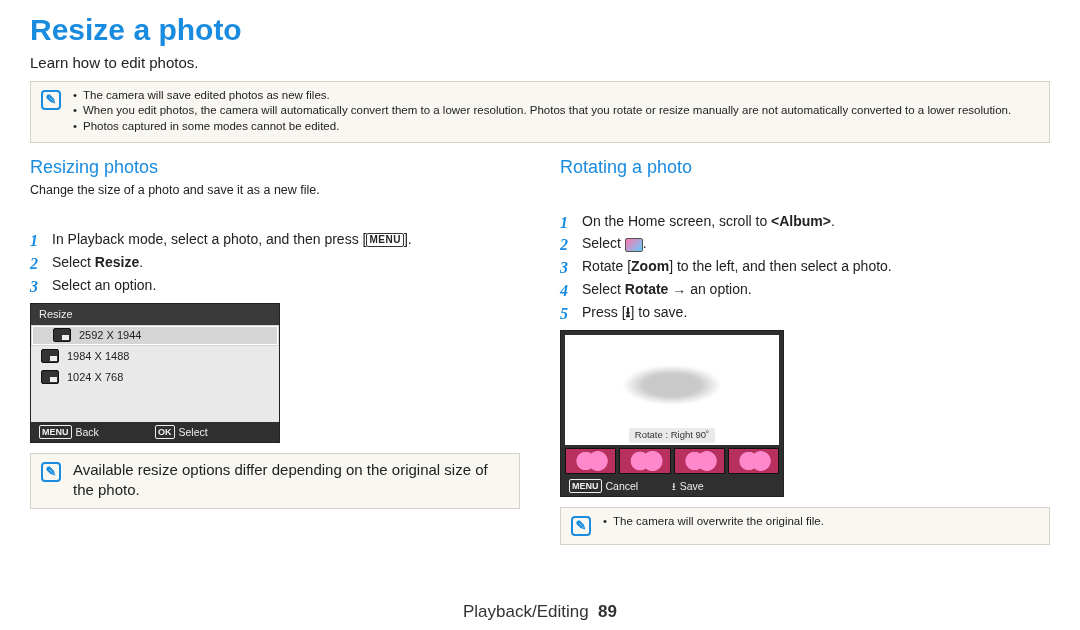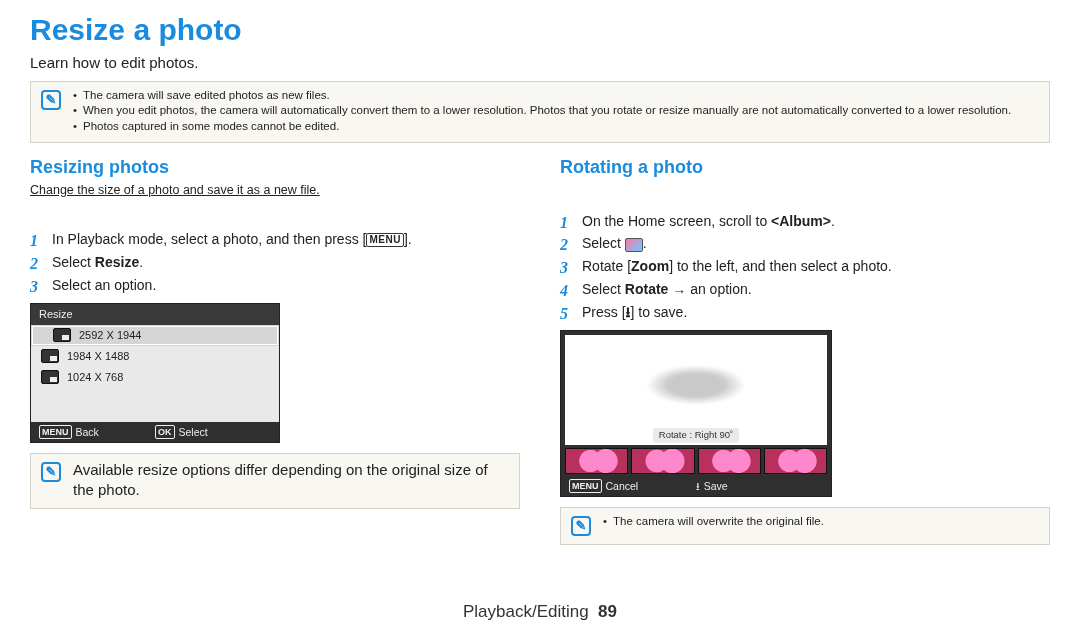--- a/index.html
+++ b/index.html
@@ -44,24 +44,24 @@
   }
   .notebox ul { list-style: none; }
   .notebox li { font-size: 11.5px; position: relative; padding-left: 10px; }
   .notebox li::before { content: "•"; position: absolute; left: 0; }
   .notebox .single { font-size: 15px; }
   .columns { display: flex; gap: 40px; }
   .col { flex: 1; }
   h2.section {
     color: #1a8ce0;
     font-size: 18px;
-    font-weight: 700;
+    font-weight: 400;
     margin-bottom: 2px;
   }
-  .section-sub { font-size: 12.5px; margin-bottom: 6px; text-decoration: underline; }
+  .section-sub { font-size: 12.5px; margin-bottom: 6px; }
   ol.steps { list-style: none; counter-reset: step; margin-top: 32px; }
   ol.steps > li {
     counter-increment: step;
     position: relative;
     padding-left: 22px;
     font-size: 14px;
     margin-bottom: 4px;
   }
   ol.steps > li::before {
     content: counter(step);
@@ -149,21 +149,21 @@
     display: inline-block;
     border: 1px solid #eee;
     border-radius: 2px;
     padding: 0 2px;
     font-size: 9px;
     font-weight: 700;
   }
 
   
   .rotate-preview {
-    width: 272px;
+    width: 224px;
     margin-top: 8px;
     border: 1px solid #222;
     background: #2f2f2f;
     font-size: 11px;
   }
   .rp-canvas {
     height: 110px;
     background:#fff;
     margin:4px 4px 0 4px;
     position: relative;

